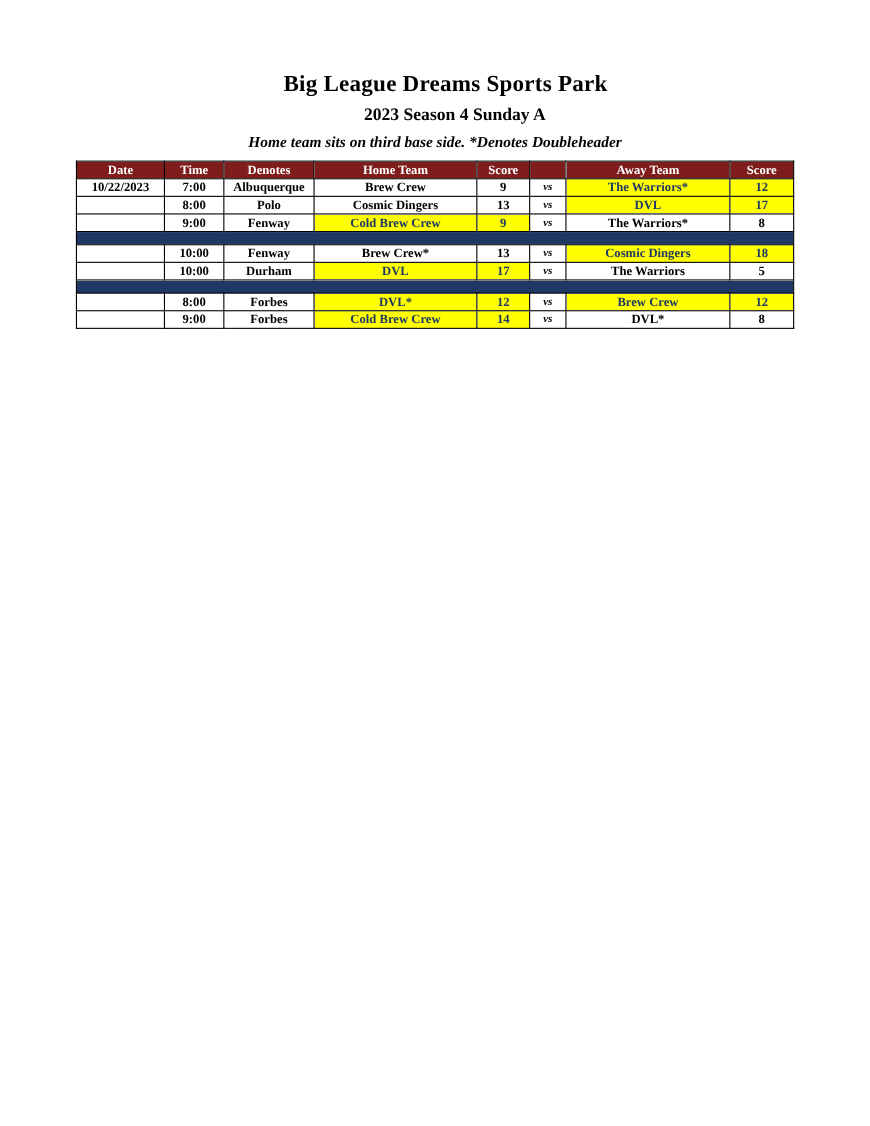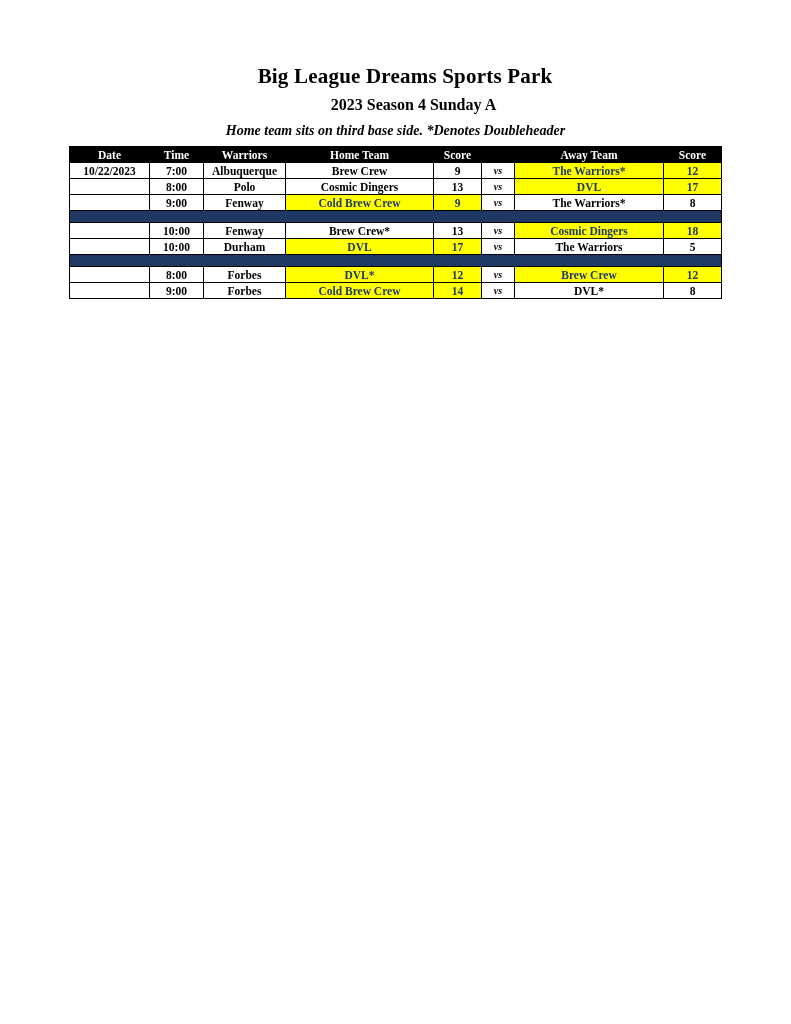--- a/index.html
+++ b/index.html
@@ -50,21 +50,21 @@
     font-size: 11.5px;
     font-weight: bold;
     text-align: center;
     vertical-align: middle;
     height: 16px;
     padding: 0 2px;
     overflow: hidden;
     white-space: nowrap;
   }
   table.schedule th {
-    background: #000000;
+    background: #7f1d1d;
     color: #ffffff;
     height: 16px;
   }
   table.schedule td.hl {
     background: #FFFF00;
     color: #1F3864;
   }
   table.schedule td.vs {
     font-style: italic;
     font-size: 10px;
@@ -90,21 +90,21 @@
     <col style="width:148px">
     <col style="width:48px">
     <col style="width:33px">
     <col style="width:149px">
     <col style="width:58px">
   </colgroup>
   <thead>
       <tr>
         <th>Date</th>
         <th>Time</th>
-        <th>Warriors</th>
+        <th>Denotes</th>
         <th>Home Team</th>
         <th>Score</th>
         <th></th>
         <th>Away Team</th>
         <th>Score</th>
       </tr>
     </thead>
   <tbody>
       <tr>
         <td>10/22/2023</td>

